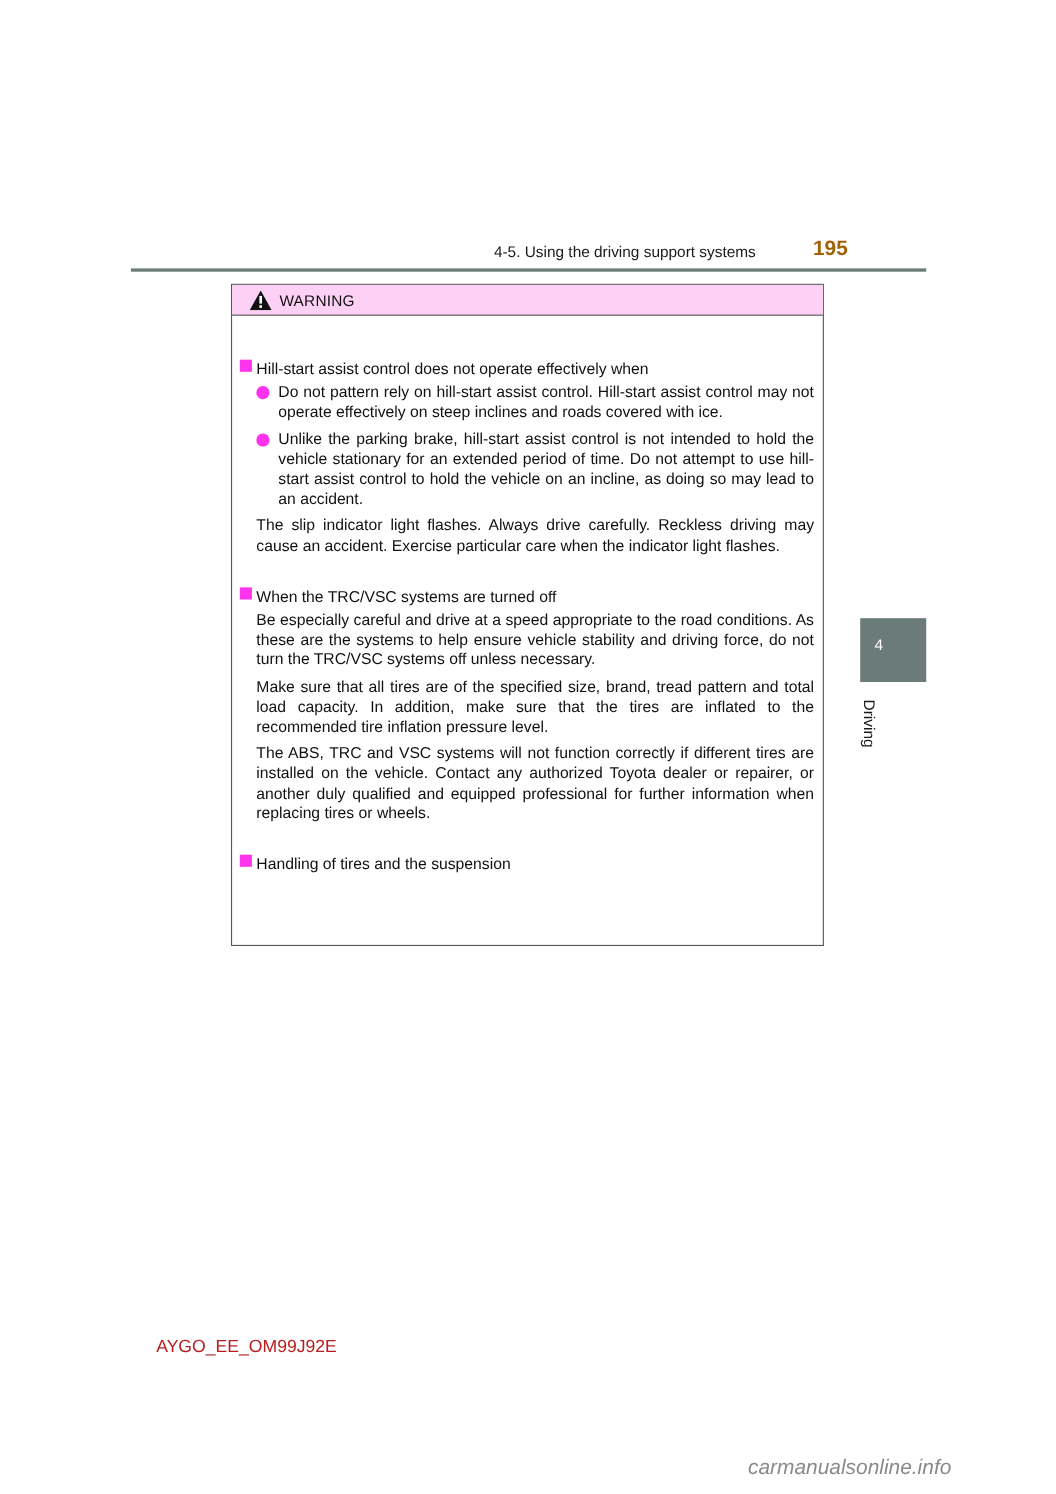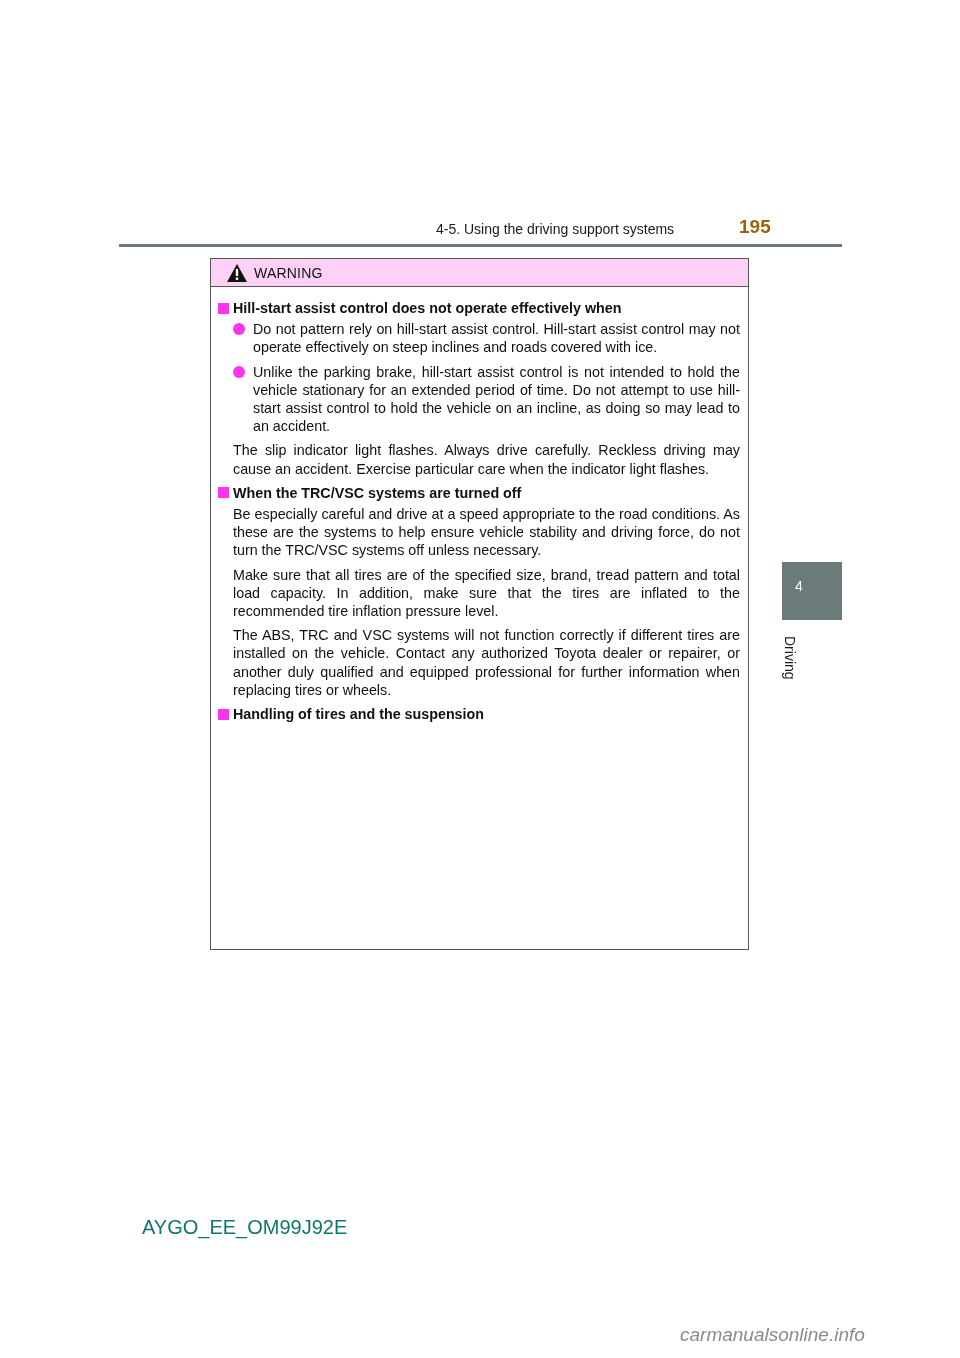--- a/index.html
+++ b/index.html
@@ -1,63 +1,63 @@
 <!DOCTYPE html>
 <html><head>
 <meta charset="utf-8">
 <style>
   html, body { margin: 0; padding: 0; }
   body {
     width: 960px; height: 1358px; position: relative; background: #ffffff;
     font-family: "Liberation Sans", sans-serif; color: #111111; overflow: hidden;
   }
   .header-section {
-    position: absolute; left: 436px; top: 221px; font-size: 14px; color: #1a1a1a;
+    position: absolute; left: 449px; top: 221px; font-size: 14px; color: #1a1a1a;
   }
   .page-number {
     position: absolute; left: 739px; top: 216px; font-size: 19px; font-weight: bold; color: #a16207;
   }
   .header-rule {
     position: absolute; left: 119px; top: 244px; width: 723px; height: 3px; background: #6b7b79;
   }
   .side-tab {
     position: absolute; left: 782px; top: 562px; width: 60px; height: 58px; background: #6b7b79;
   }
   .side-tab-number {
     position: absolute; left: 13px; top: 16px; font-size: 14px; color: #ffffff;
   }
   .side-label {
     position: absolute; left: 776px; top: 636px; font-size: 14px; color: #1a1a1a;
     transform: rotate(90deg); transform-origin: left top; white-space: nowrap;
     margin-left: 22px;
   }
   .warning-box {
-    position: absolute; left: 210px; top: 258px; width: 539px; height: 692px;
+    position: absolute; left: 210px; top: 258px; width: 539px; height: 602px;
     border: 1px solid #555; box-sizing: border-box; background: #fff;
   }
   .warning-header {
     height: 28px; background: #fdd0f6; border-bottom: 1px solid #555;
     display: flex; align-items: center; padding-left: 16px; box-sizing: border-box;
   }
   .warning-icon { width: 20px; height: 18px; margin-right: 7px; display: inline-block; }
   .warning-title { font-size: 14px; color: #111; letter-spacing: 0.2px; }
   .warning-body { padding: 12px 8px 0 7px; font-size: 14.3px; line-height: 18.2px; }
   .section { margin-bottom: 6px; }
-  .section-heading { font-weight: bold; display: flex; align-items: center; }
+  .section-heading { font-weight: normal; display: flex; align-items: flex-start; margin-top: 28px; }
   .square-bullet {
     width: 11px; height: 11px; background: #ff33ee; display: inline-block; margin-right: 4px; flex: none;
   }
   .para { padding-left: 15px; text-align: justify; margin-top: 3px; }
   .para + .para { margin-top: 6px; }
   .bullet-item { position: relative; padding-left: 35px; text-align: justify; margin-top: 3px; margin-bottom: 6px; }
   .dot-bullet {
     position: absolute; left: 15px; top: 3px; width: 12px; height: 12px; border-radius: 50%; background: #ff33ee;
   }
   .footer-code {
-    position: absolute; left: 142px; top: 1216px; font-size: 20px; color: #0f766e;
+    position: absolute; left: 142px; top: 1216px; font-size: 16px; color: #b91c1c;
   }
   .watermark {
     position: absolute; left: 680px; top: 1324px; font-size: 19px; color: #8a8a8a; font-style: italic;
   }
 </style>
 </head>
 <body>
 
 <div class="header-section">4-5. Using the driving support systems</div>
 <div class="page-number">195</div>

